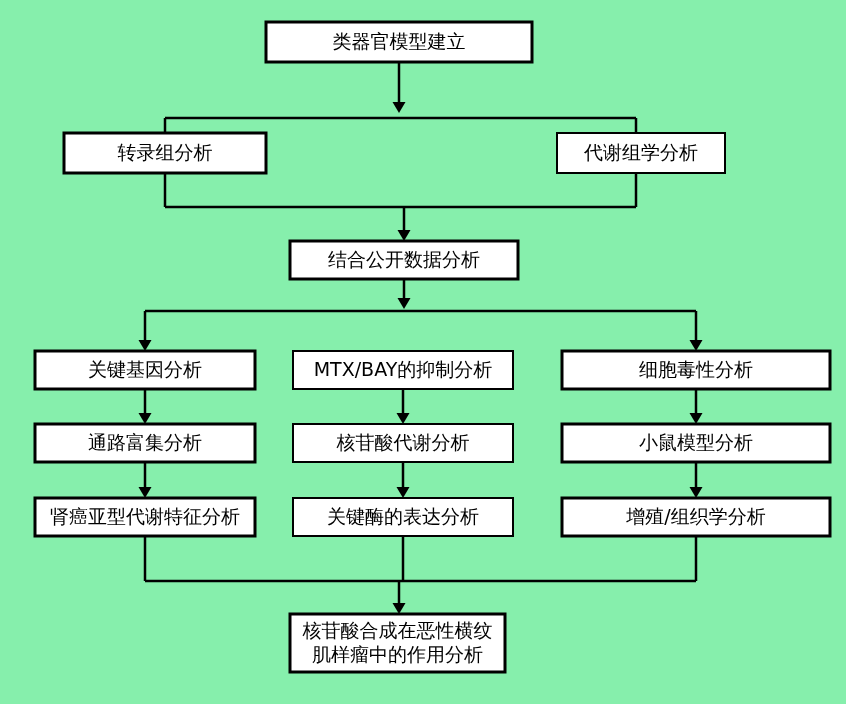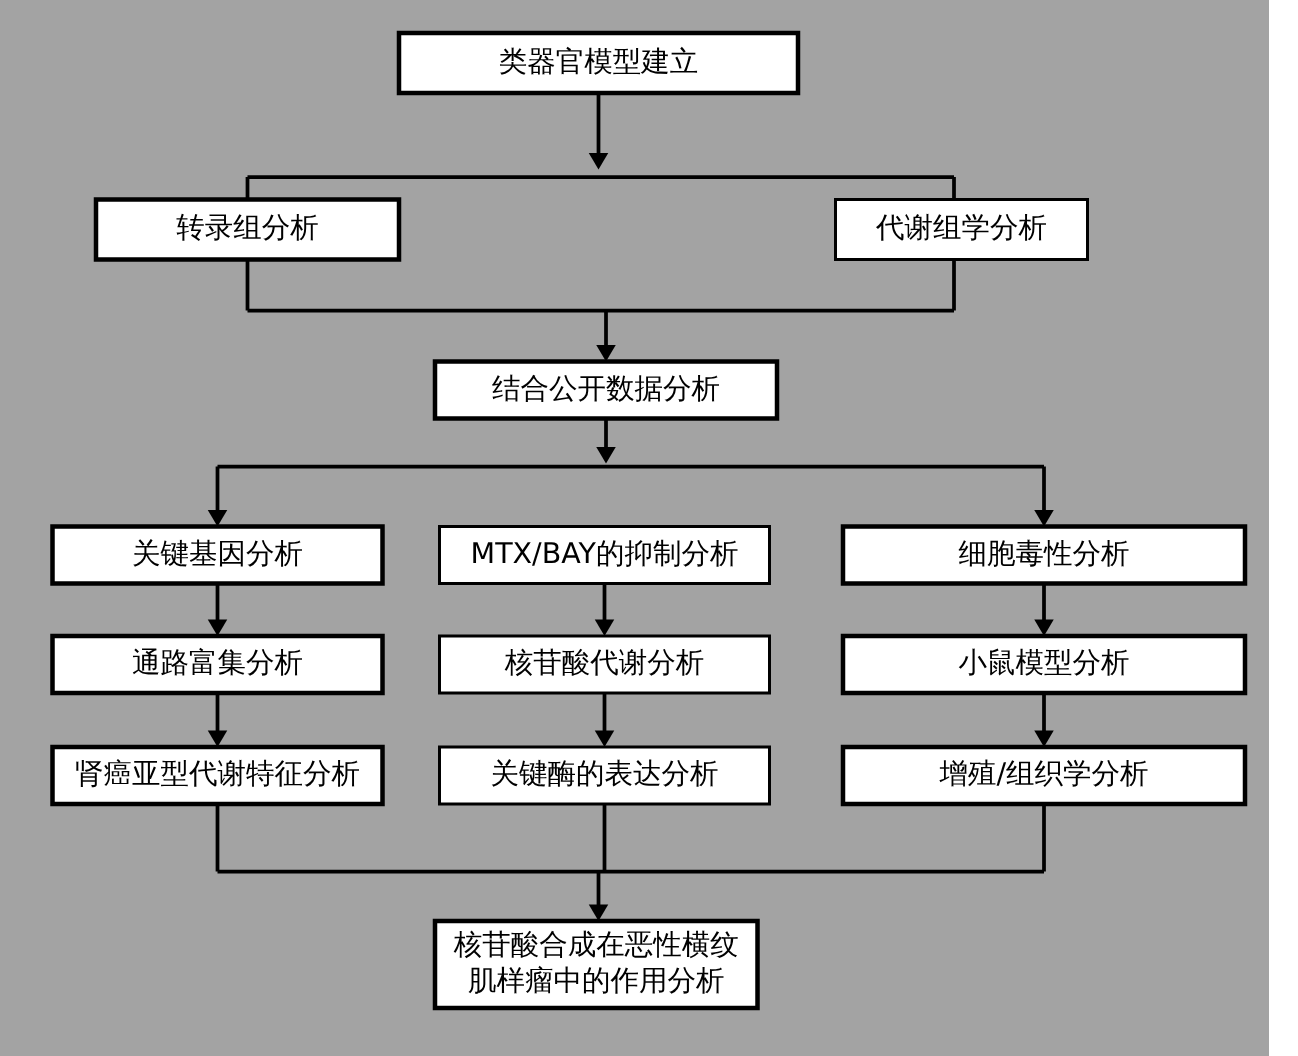--- a/index.html
+++ b/index.html
@@ -10,21 +10,21 @@
   body {
     width: 865px;
     height: 704px;
     font-family: "DejaVu Sans", "Liberation Sans", sans-serif;
     overflow: hidden;
   }
   #flowchart-root {
     position: relative;
     width: 846px;
     height: 704px;
-    background: #a3a3a3;
+    background: #86efac;
   }
   svg.flow-canvas {
     position: absolute;
     left: 0;
     top: 0;
     width: 865px;
     height: 704px;
     display: block;
   }
   .node-rect {

